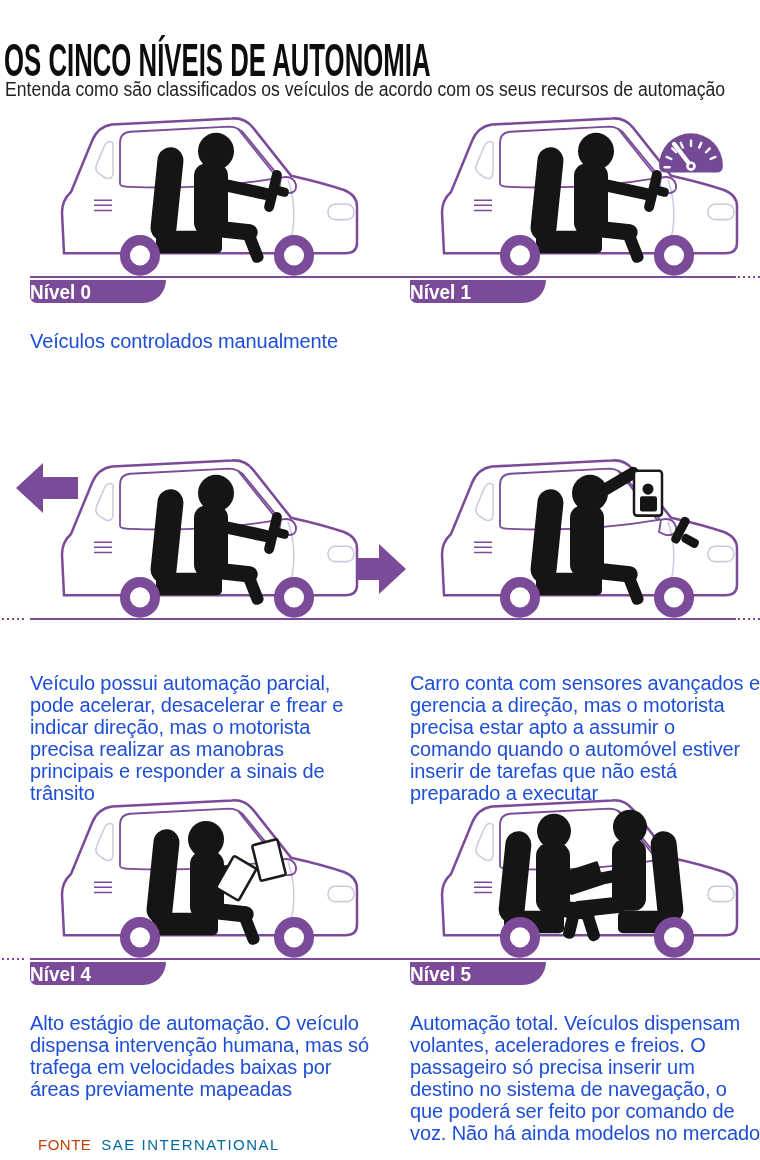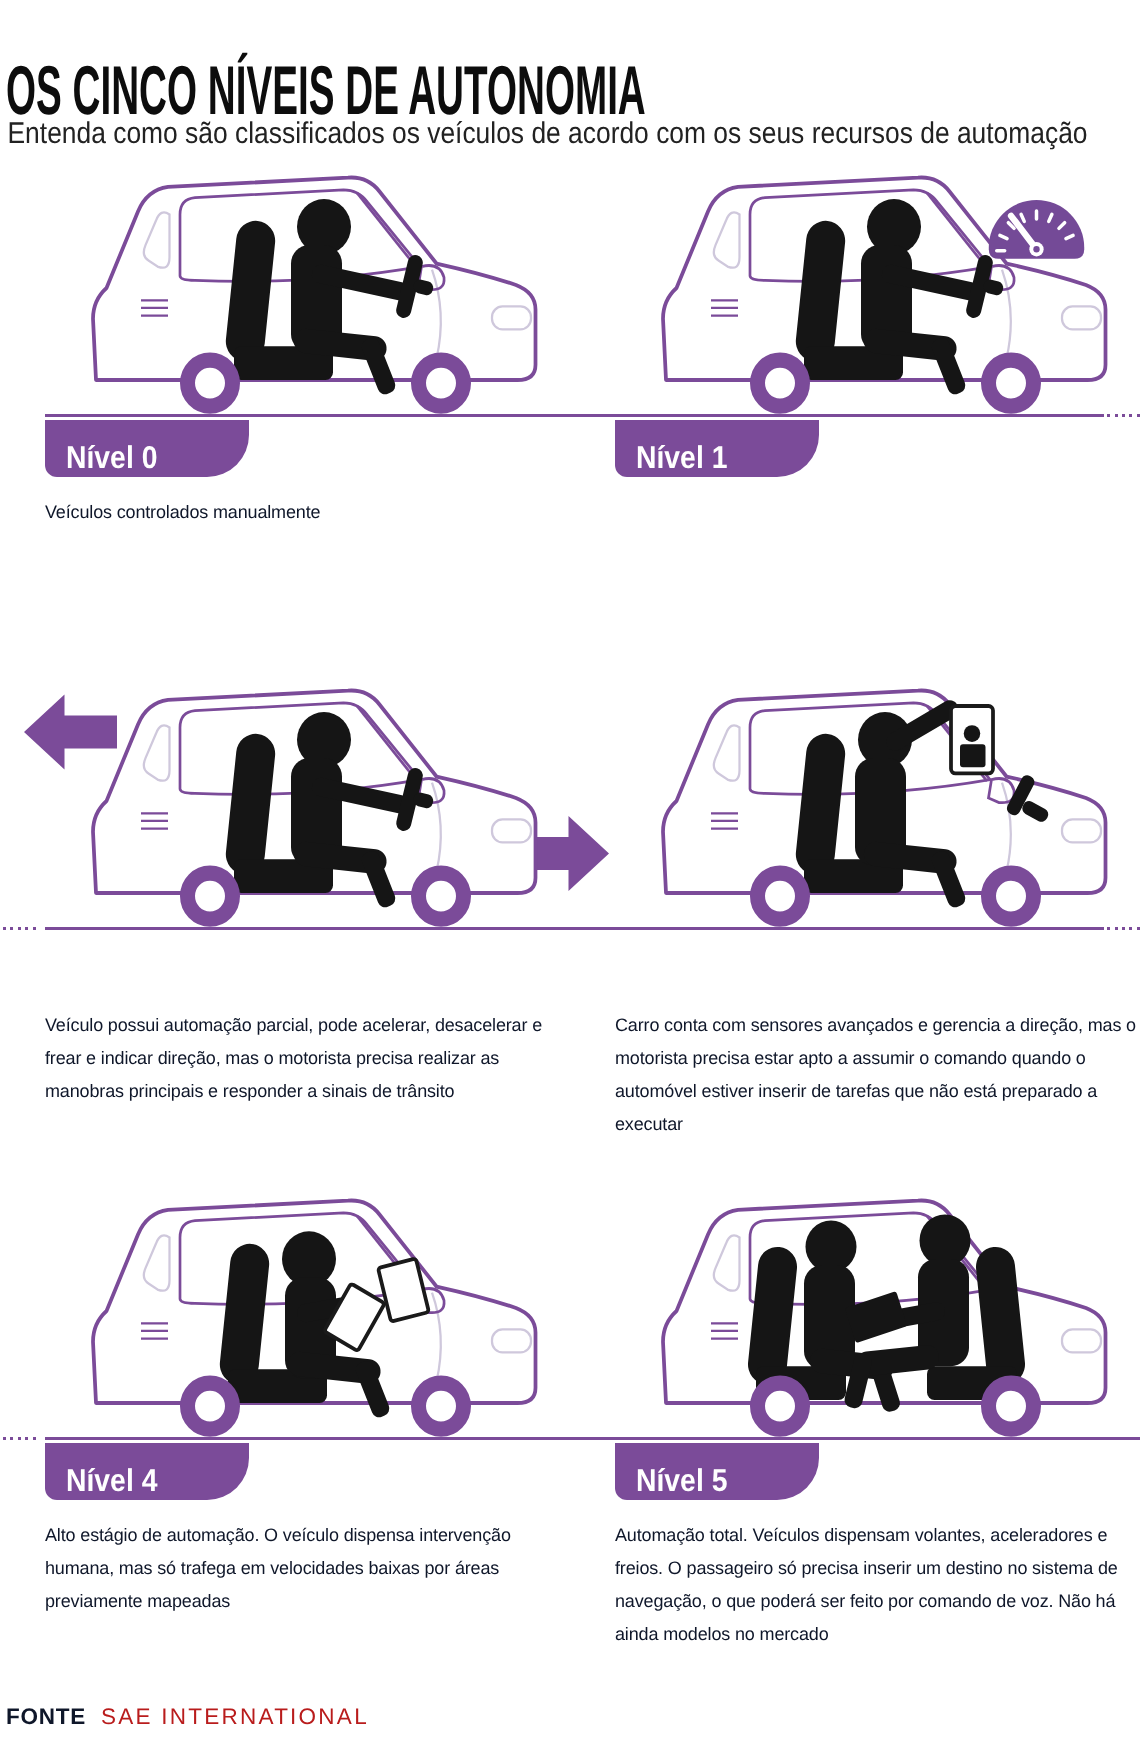--- a/index.html
+++ b/index.html
@@ -7,28 +7,28 @@
         font-family:"Liberation Sans",sans-serif;}
   .abs{position:absolute;}
   .title{left:4px;top:2px;font-size:46px;font-weight:700;color:#0d0d0d;
          white-space:nowrap;transform:scaleX(0.56);transform-origin:0 0;letter-spacing:0;}
   .subtitle{left:5px;top:58px;font-size:20px;color:#222;white-space:nowrap;
             transform:scaleX(0.88);transform-origin:0 0;}
   .road{left:0;width:760px;height:2px;}
   .seg{position:absolute;top:0;height:2px;}
   .seg.solid{background:#7b4b99;}
   .seg.dots{background-image:repeating-linear-gradient(to right,#7b4b99 0 2px,transparent 2px 5px);}
-  .banner{width:136px;height:38px;background:#7b4b99;border-radius:0 0 28px 8px;
-          display:flex;align-items:flex-end;padding-left:14px;box-sizing:border-box;}
+  .banner{width:136px;height:23px;background:#7b4b99;border-radius:0 0 28px 8px;
+          display:flex;align-items:flex-start;box-sizing:border-box;}
   .banner span{color:#fff;font-weight:700;font-size:21px;white-space:nowrap;
                transform:scaleX(0.9);transform-origin:0 0;}
-  .desc{font-size:12px;line-height:22px;color:#0f172a;letter-spacing:-0.1px;}
+  .desc{font-size:20px;line-height:22px;color:#1d4ed8;letter-spacing:-0.1px;}
   .footer{left:4px;top:1136px;font-size:15px;}
-  .footer .fonte{font-weight:700;color:#0f172a;letter-spacing:0.5px;}
-  .footer .src{color:#b91c1c;letter-spacing:1.5px;margin-left:10px;}
+  .footer .fonte{font-weight:400;color:#c2410c;letter-spacing:0.5px;margin-left:34px;}
+  .footer .src{color:#0369a1;letter-spacing:1.5px;margin-left:10px;}
   
   .outline{fill:#fff;stroke:#7b4b99;stroke-width:2.5;stroke-linejoin:round;}
   .thin{stroke:#7b4b99;stroke-width:1.8;fill:none;}
   .thin15{stroke:#7b4b99;stroke-width:1.5;fill:none;}
   .lite{stroke:#cfc8dc;stroke-width:1.5;fill:none;}
   .blk{fill:#151515;}
   .whl{fill:#fff;stroke:#7b4b99;stroke-width:10;}
   .paper{fill:#fff;stroke:#1a1a1a;stroke-width:2.5;stroke-linejoin:round;}
 </style>
 </head>

